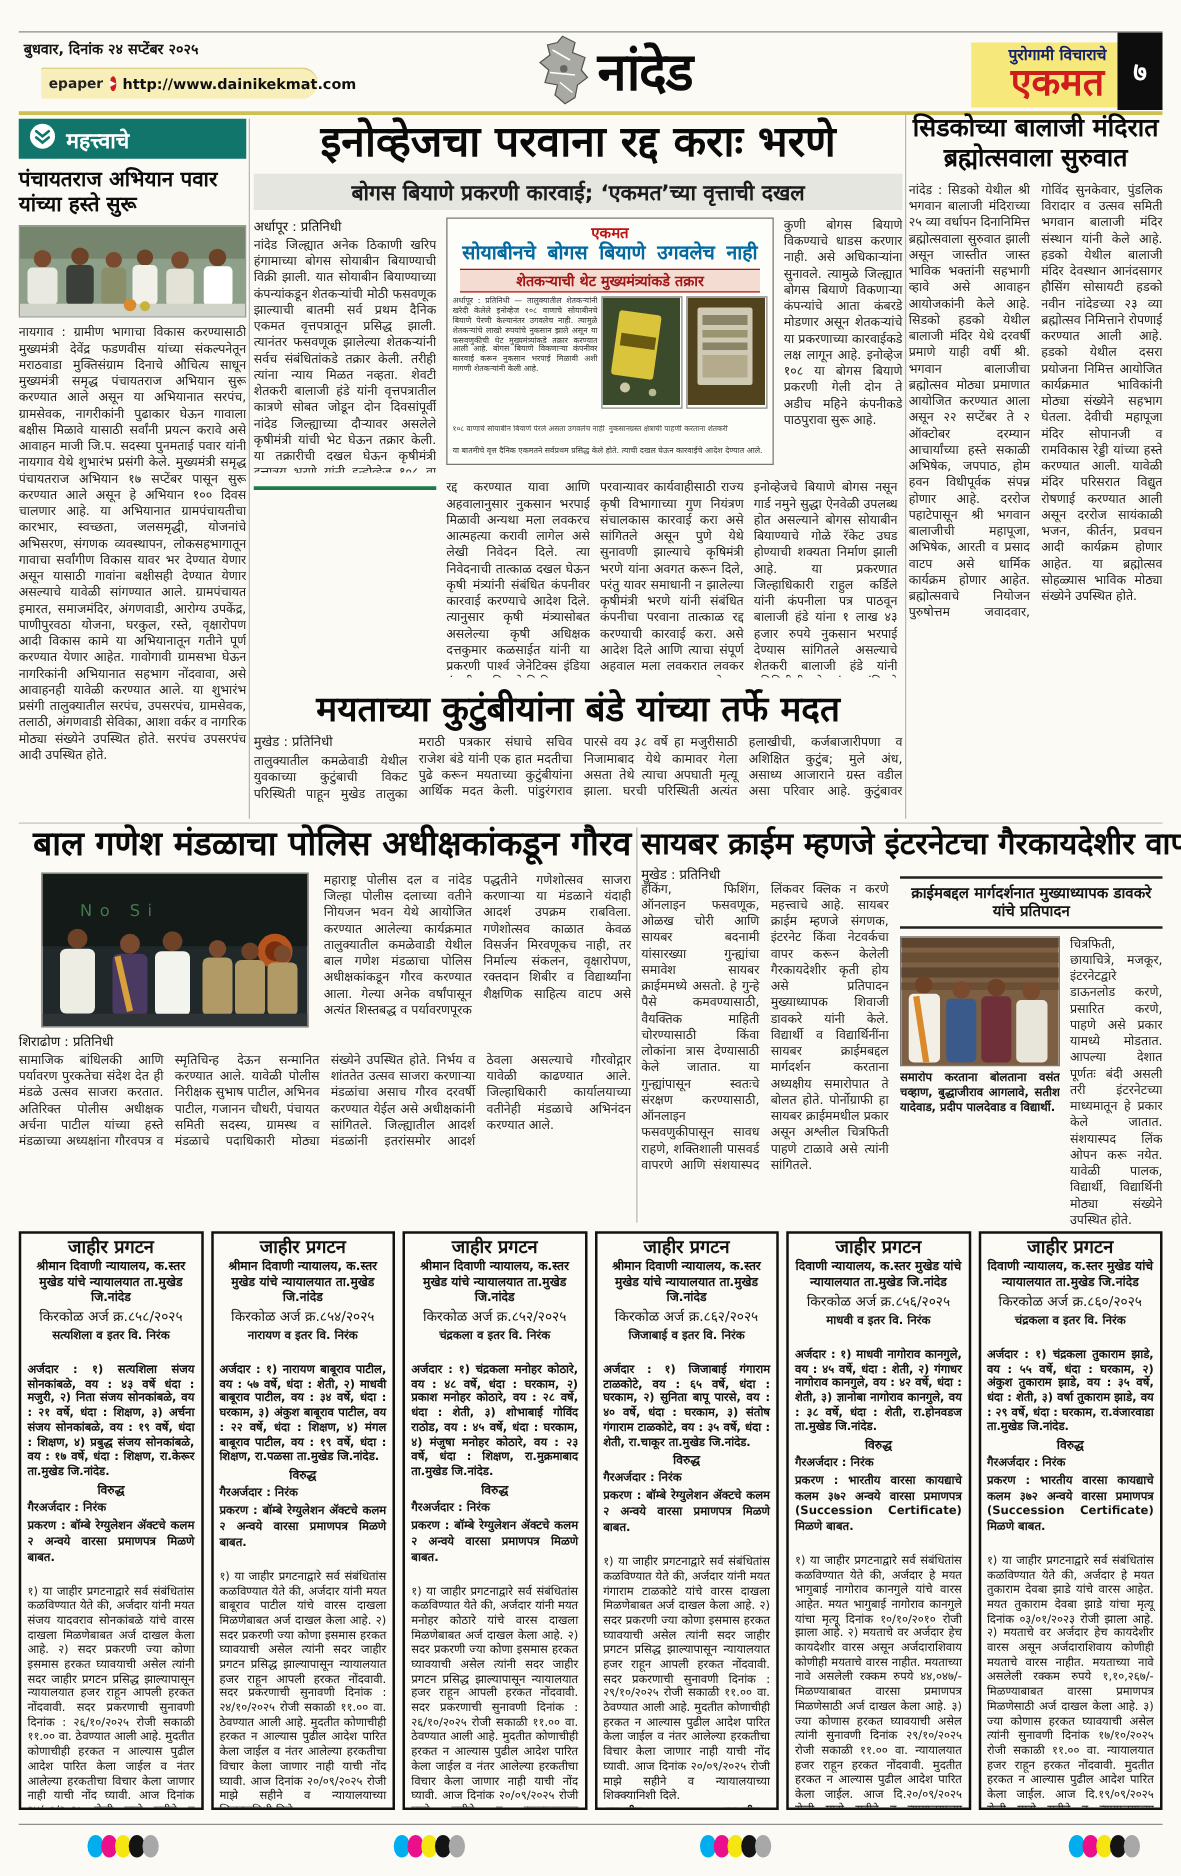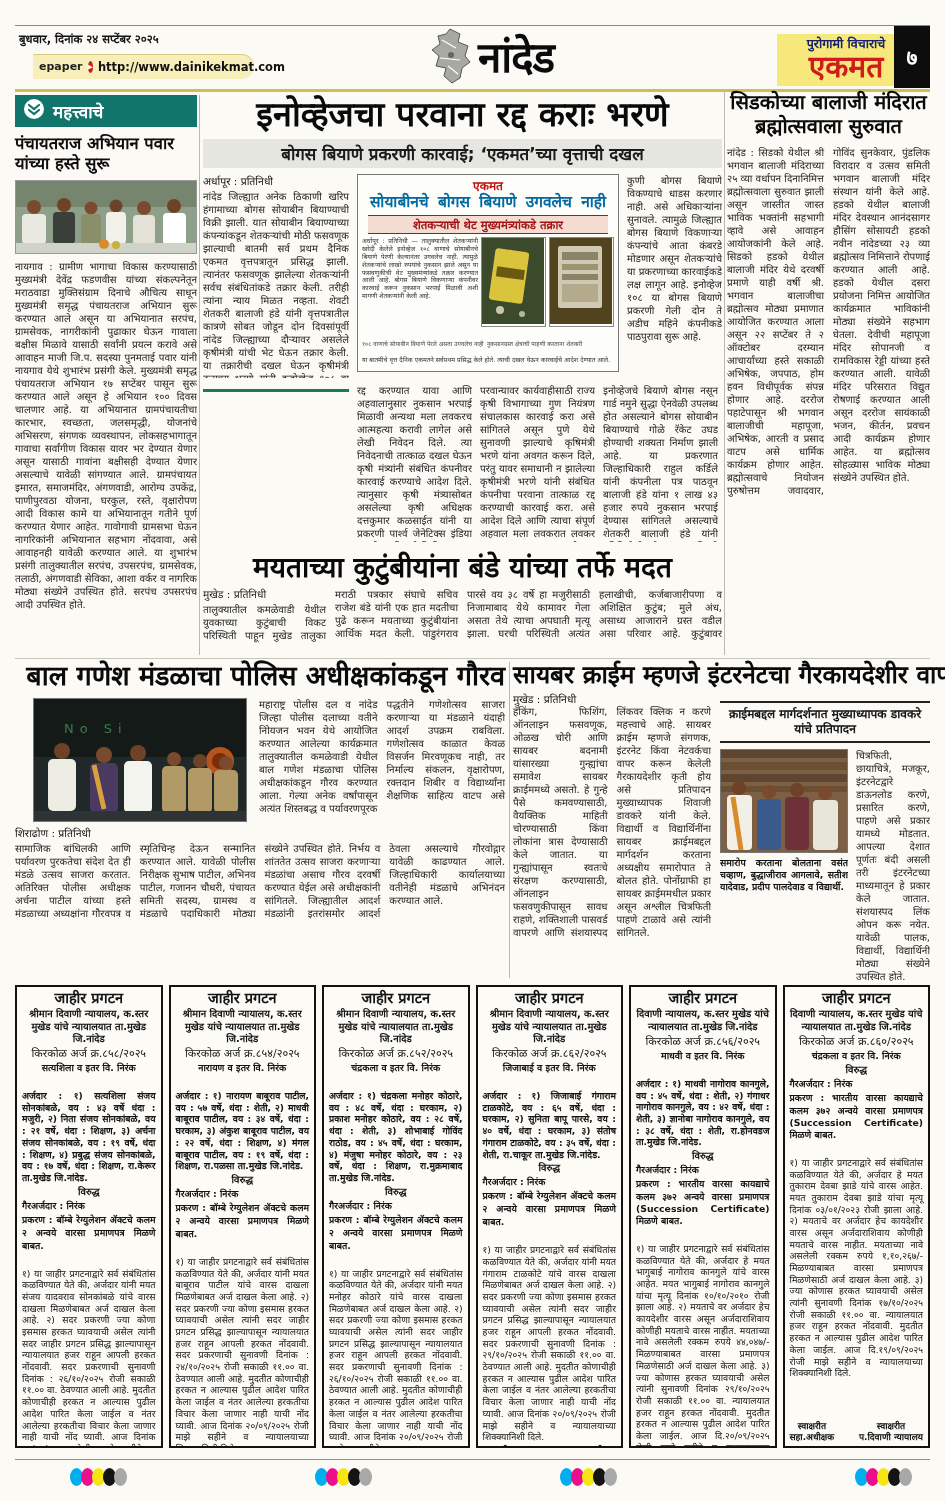--- a/index.html
+++ b/index.html
@@ -434,20 +434,21 @@
             <div>स्वाक्षरीत</div>
             <div>सहा.अधीक्षक</div>
           </div>
         </div>
       </div>
       <div class="ad-box">
         <div class="ad-title">जाहीर प्रगटन</div>
         <div class="ad-court">दिवाणी न्यायालय, क.स्तर मुखेड यांचे न्यायालयात ता.मुखेड जि.नांदेड</div>
         <div class="ad-case">किरकोळ अर्ज क्र.८६०/२०२५</div>
         <div class="ad-parties">चंद्रकला व इतर वि. निरंक</div>
+        <div class="ad-apps">अर्जदार : १) चंद्रकला तुकाराम झाडे, वय : ५५ वर्षे, धंदा : घरकाम, २) अंकुश तुकाराम झाडे, वय : ३५ वर्षे, धंदा : शेती, ३) वर्षा तुकाराम झाडे, वय : २९ वर्षे, धंदा : घरकाम, रा.वंजारवाडा ता.मुखेड जि.नांदेड.</div>
         <div class="ad-versus">विरुद्ध</div>
         <div class="ad-resp">गैरअर्जदार : निरंक</div>
         <div class="ad-matter">प्रकरण : भारतीय वारसा कायद्याचे कलम ३७२ अन्वये वारसा प्रमाणपत्र (Succession Certificate) मिळणे बाबत.</div>
         <div class="ad-body">१) या जाहीर प्रगटनाद्वारे सर्व संबंधितांस कळविण्यात येते की, अर्जदार हे मयत तुकाराम देवबा झाडे यांचे वारस आहेत. मयत तुकाराम देवबा झाडे यांचा मृत्यू दिनांक ०३/०१/२०२३ रोजी झाला आहे. २) मयताचे वर अर्जदार हेच कायदेशीर वारस असून अर्जदाराशिवाय कोणीही मयताचे वारस नाहीत. मयताच्या नावे असलेली रक्कम रुपये १,१०,२६७/- मिळण्याबाबत वारसा प्रमाणपत्र मिळणेसाठी अर्ज दाखल केला आहे. ३) ज्या कोणास हरकत घ्यावयाची असेल त्यांनी सुनावणी दिनांक १७/१०/२०२५ रोजी सकाळी ११.०० वा. न्यायालयात हजर राहून हरकत नोंदवावी. मुदतीत हरकत न आल्यास पुढील आदेश पारित केला जाईल. आज दि.१९/०९/२०२५ रोजी माझे सहीने व न्यायालयाच्या शिक्क्यानिशी दिले.</div>
         <div class="ad-signs">
           <div>
             <div>स्वाक्षरीत</div>
             <div>सहा.अधीक्षक</div>
           </div>
           <div>

